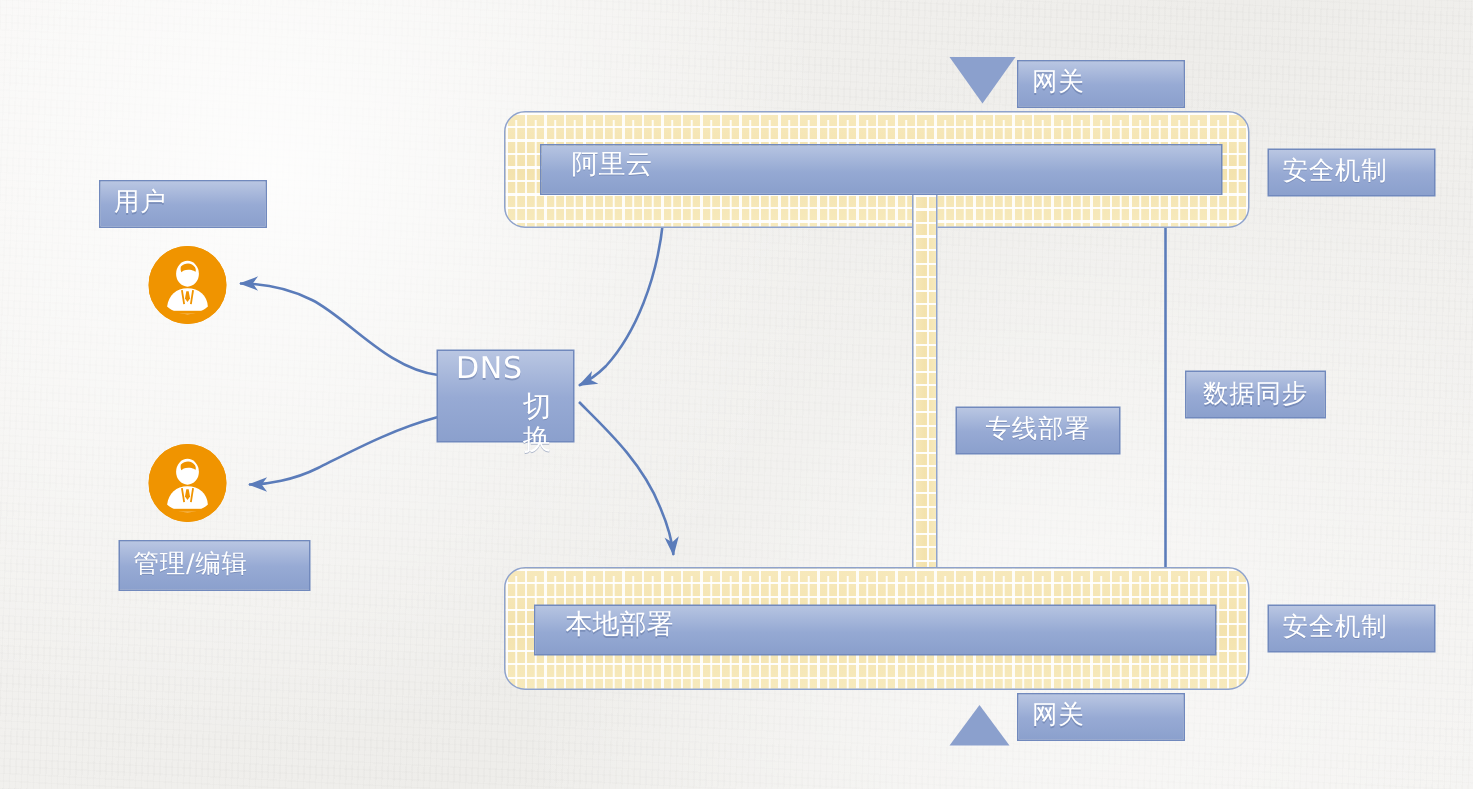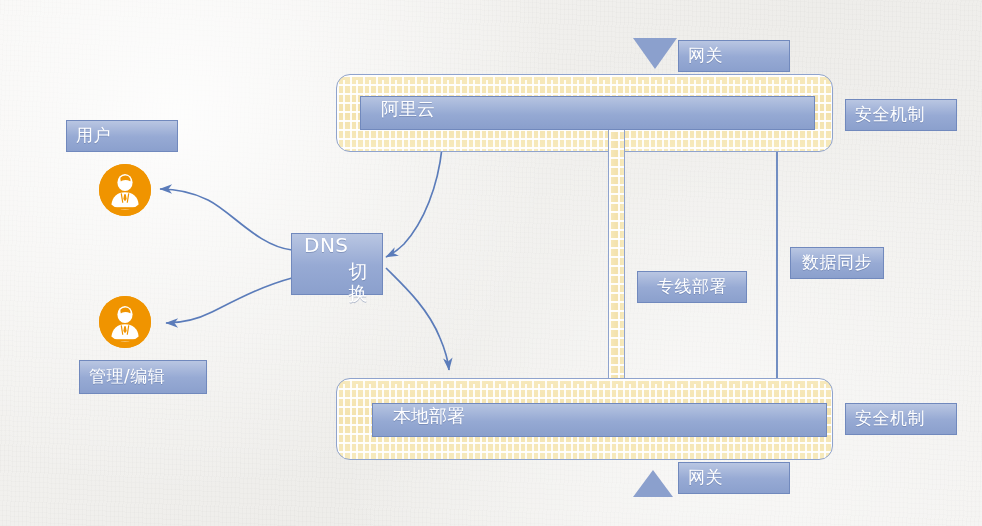--- a/index.html
+++ b/index.html
@@ -213,21 +213,21 @@
   <div id="pipe" style="left:608px; top:130px; width:17px; height:280px;"></div>
 
   <div class="plate center" style="left:637px; top:247px; width:110px; height:32px;margin-top:24px;">
     <span>专线部署</span>
   </div>
   <div class="plate center" style="left:790px; top:247px; width:94px; height:32px;font-family:Liberation Serif, serif;">
     <span>数据同步</span>
   </div>
 
   <div class="brick-zone" style="left:336px; top:378px; width:497px; height:82px;"></div>
-  <div class="zone-plate" style="left:372px; top:403px; width:455px; height:34px;">
+  <div class="zone-plate" style="left:356px; top:403px; width:455px; height:34px;">
     <span>本地部署</span>
   </div>
   <div class="plate" style="left:845px; top:403px; width:112px; height:32px;">
     <span>安全机制</span>
   </div>
 
   <div class="tri tri-up" style="left:633px; top:470px;"></div>
   <div class="plate" style="left:678px; top:462px; width:112px; height:32px;">
     <span>网关</span>
   </div>

